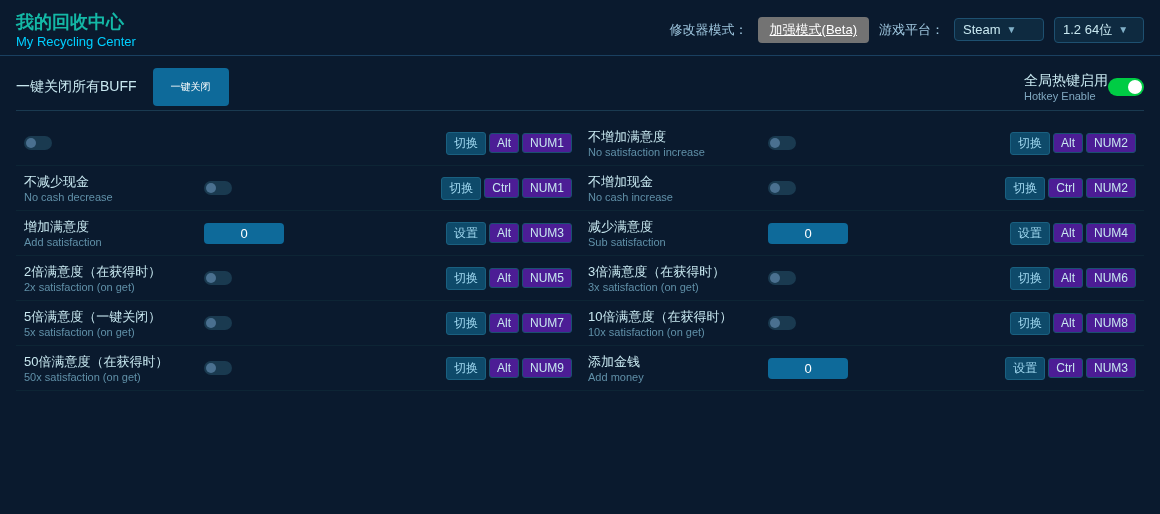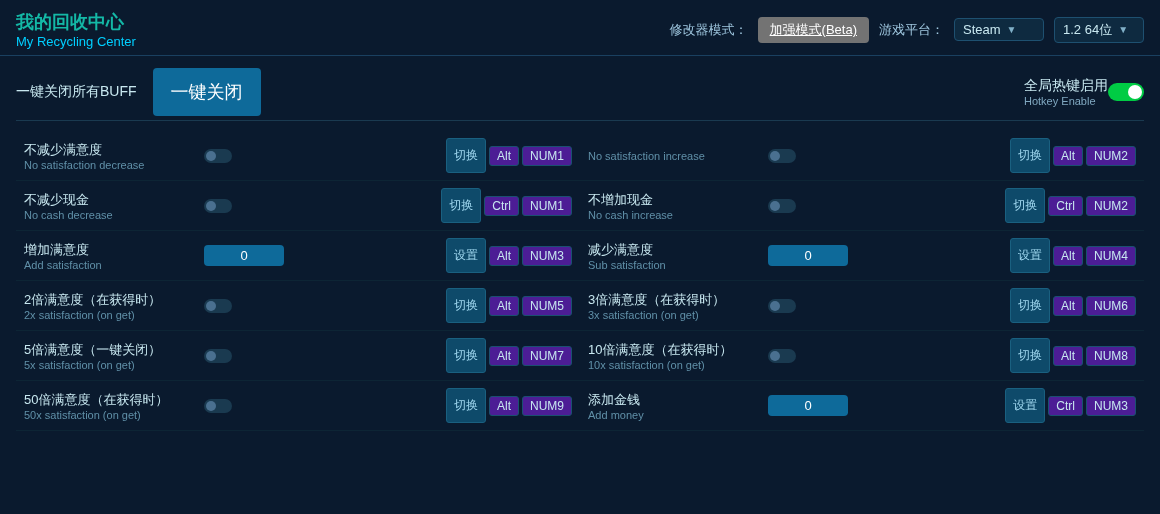--- a/index.html
+++ b/index.html
@@ -88,21 +88,21 @@
     .close-all-label {
       font-size: 14px;
       color: #c8e8f0;
     }
     .close-all-btn {
       background: #0e6a9a;
       color: #fff;
       border: none;
       border-radius: 4px;
       padding: 12px 18px;
-      font-size: 18px;
+      font-size: 10px;
       cursor: pointer;
       font-family: inherit;
     }
     .hotkey-section {
       display: flex;
       align-items: center;
     }
     .hotkey-label-cn {
       font-size: 14px;
       color: #c8e8f0;
@@ -190,21 +190,21 @@
       align-items: center;
       gap: 3px;
       margin-left: auto;
     }
     .hk-action {
       background: #0e4a6a;
       border: 1px solid #1a6080;
       color: #a0d8f0;
       font-size: 12px;
       border-radius: 3px;
-      padding: 8px 7px;
+      padding: 2px 7px;
       cursor: pointer;
       font-family: inherit;
     }
     .hk-key {
       background: #4c1d95;
       border: 1px solid #1a5070;
       color: #c8e8f0;
       font-size: 12px;
       border-radius: 3px;
       padding: 2px 7px;
@@ -246,34 +246,31 @@
       <div>
         <div class="hotkey-label-cn">全局热键启用</div>
         <div class="hotkey-label-en">Hotkey Enable</div>
       </div>
       <span class="toggle"></span>
     </div>
   </div>
 
   <div class="grid" id="feature-grid">
   <div class="row">
-        <div class="row-label">
-          <div class="row-label-cn">不减少满意度</div>
-          <div class="row-label-en">No satisfaction decrease</div>
-        </div>
         <span class="toggle-small"></span>
         <span class="spacer"></span>
         <div class="hotkey-btns">
           <button class="hk-action">切换</button>
           <button class="hk-key">Alt</button>
           <button class="hk-key">NUM1</button>
         </div>
       </div>
       <div class="row">
         <div class="row-label">
+          <div class="row-label-cn">不增加满意度</div>
           <div class="row-label-en">No satisfaction increase</div>
         </div>
         <span class="toggle-small"></span>
         <span class="spacer"></span>
         <div class="hotkey-btns">
           <button class="hk-action">切换</button>
           <button class="hk-key">Alt</button>
           <button class="hk-key">NUM2</button>
         </div>
       </div>

